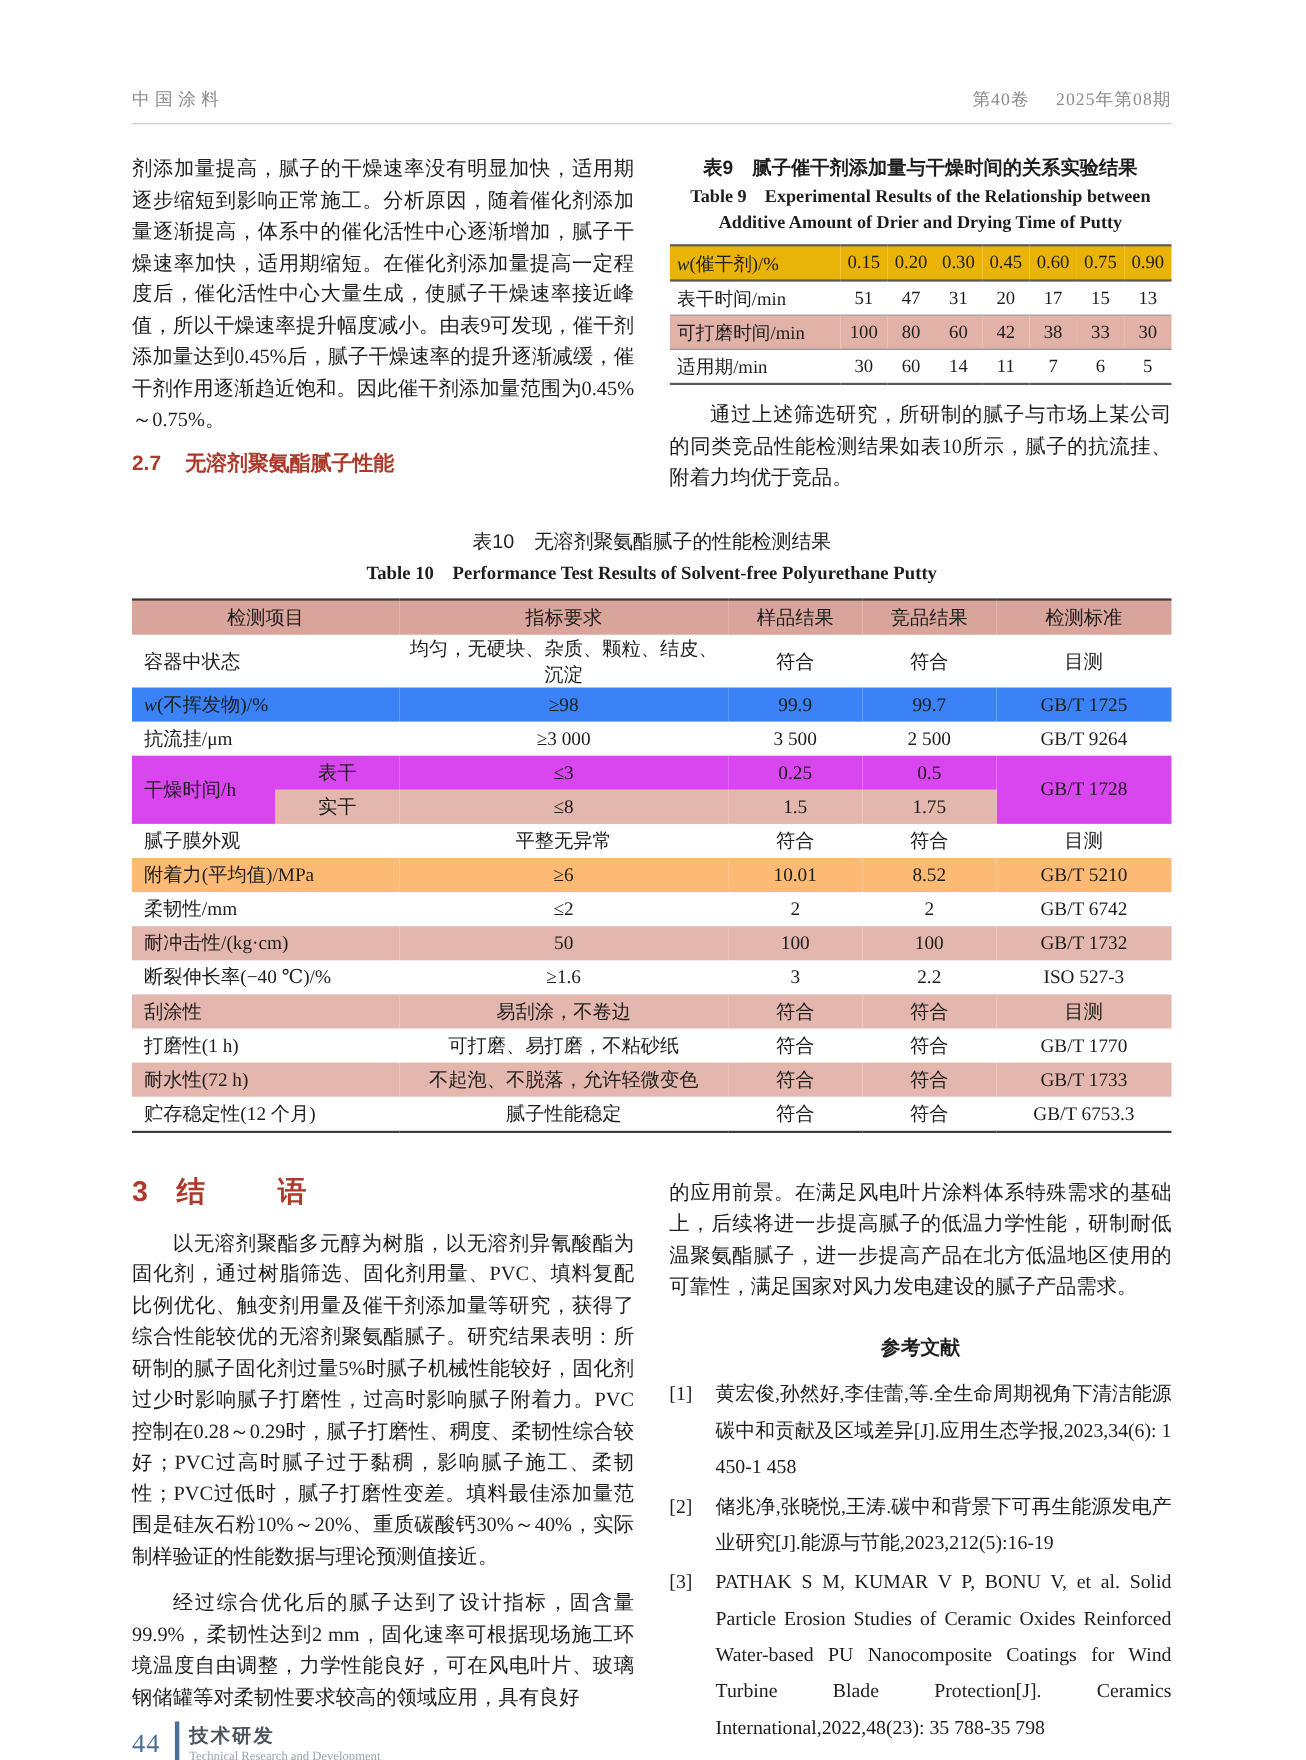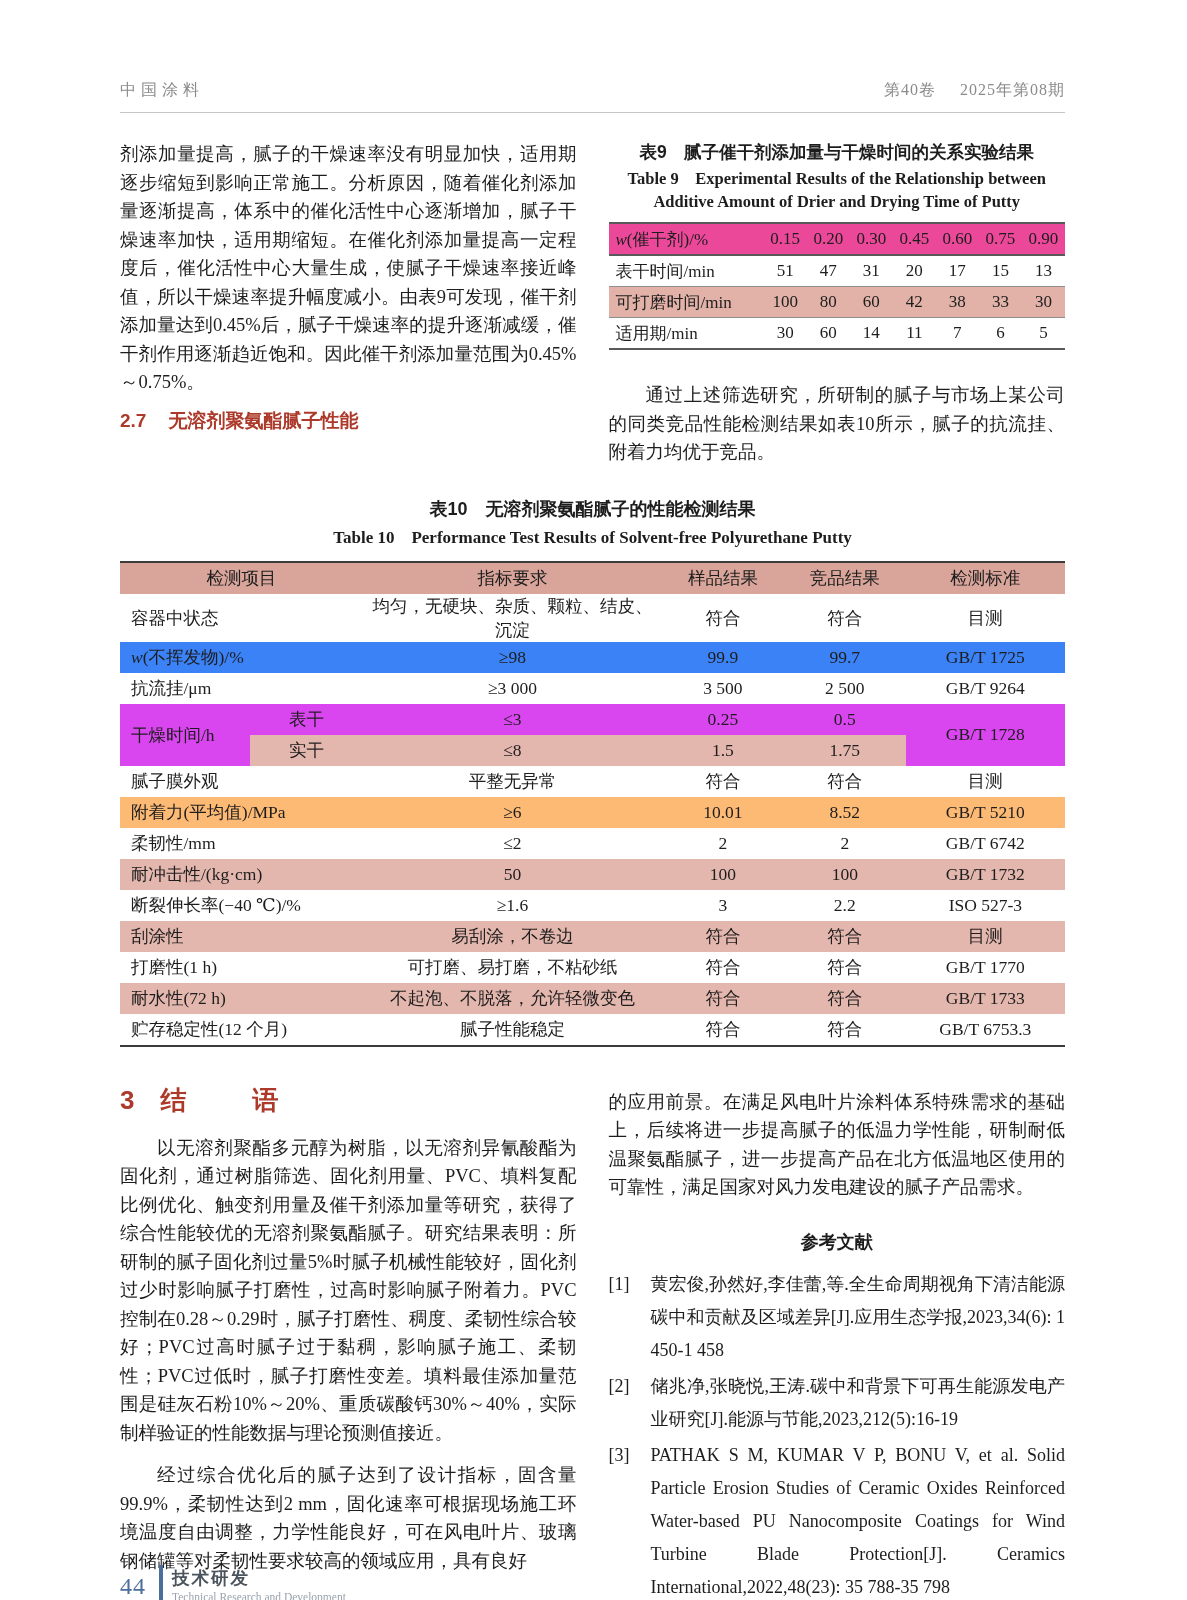--- a/index.html
+++ b/index.html
@@ -36,25 +36,25 @@
   .conclusion-heading .ttl{letter-spacing:20px;}
   
   .t9-title-cn{text-align:center;font-family:"Liberation Sans","DejaVu Sans",sans-serif;
     font-weight:bold;font-size:17.5px;line-height:24px;}
   .t9-title-en{text-align:center;font-weight:bold;font-size:16.5px;line-height:23px;margin-top:3px;}
   table.t9{width:100%;border-collapse:collapse;margin-top:9px;font-size:17px;border-top:2px solid #5a5a5a;}
   .t9 td,.t9 th{height:30px;text-align:center;font-weight:normal;padding:0 1px;white-space:nowrap;}
   .t9 tr{border-bottom:1px solid #8f8f8f;}
   .t9 tr:last-child{border-bottom:2px solid #5a5a5a;}
   .t9 .lbl{text-align:left;padding-left:7px;}
-  .after-t9{margin-top:31px;}
+  .after-t9{margin-top:14px;}
   
   .t10-section{margin-top:30px;}
   .t10-title-cn{text-align:center;font-family:"Liberation Sans","DejaVu Sans",sans-serif;
-    font-weight:bold;font-size:18px;}
+    font-weight:normal;font-size:18px;}
   .t10-title-en{text-align:center;font-weight:bold;font-size:17px;margin-top:5px;}
   table.t10{width:100%;border-collapse:collapse;margin-top:12px;font-size:17.5px;
     border-top:2px solid #3c3c3c;border-bottom:2px solid #3c3c3c;}
   .t10 td,.t10 th{height:31px;text-align:center;font-weight:normal;padding:0 4px;}
   .t10 .item{text-align:left;padding-left:11px;white-space:nowrap;}
   .t10 .item-main{text-align:left;padding-left:11px;white-space:nowrap;}
   .it{font-style:italic;}
   
   .refs-title{text-align:center;font-family:"Liberation Sans","DejaVu Sans",sans-serif;
     font-weight:bold;font-size:18px;margin:28px 0 14px;}
@@ -105,21 +105,21 @@
             <col style="width:34%">
               <col>
               <col>
               <col>
               <col>
               <col>
               <col>
               <col>
           </colgroup>
           <thead>
-              <tr id="t9-head-row" style="background: #ec4899;">
+              <tr id="t9-head-row" style="background: #eab308;">
                 <th class="lbl"><span class="it">w</span><span>(催干剂)/%</span></th>
                 <th>0.15</th>
                 <th>0.20</th>
                 <th>0.30</th>
                 <th>0.45</th>
                 <th>0.60</th>
                 <th>0.75</th>
                 <th>0.90</th>
               </tr>
             </thead>

